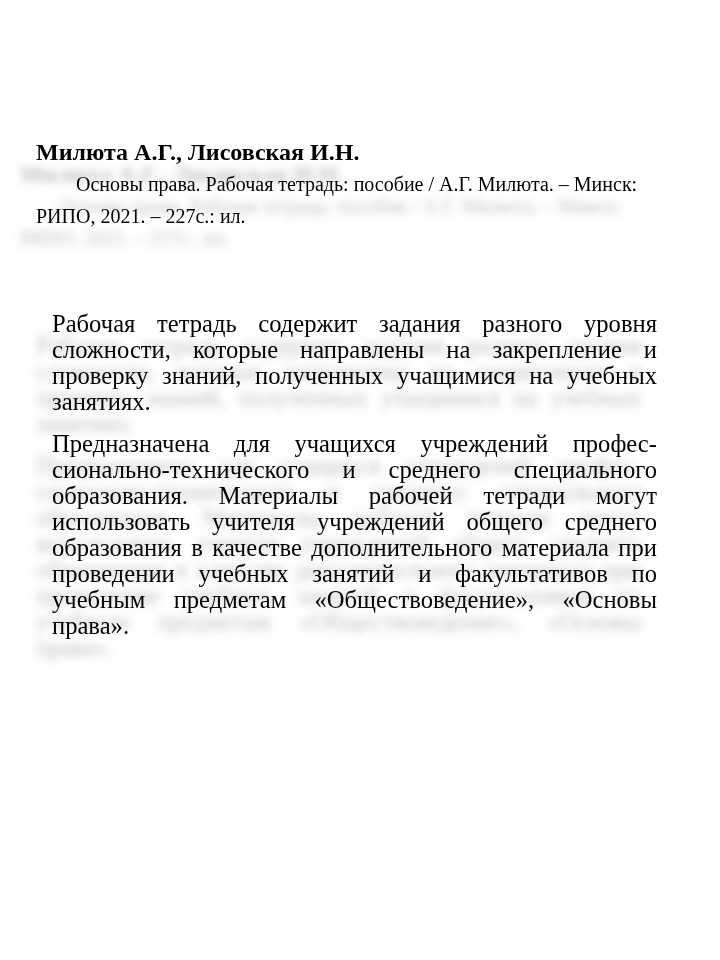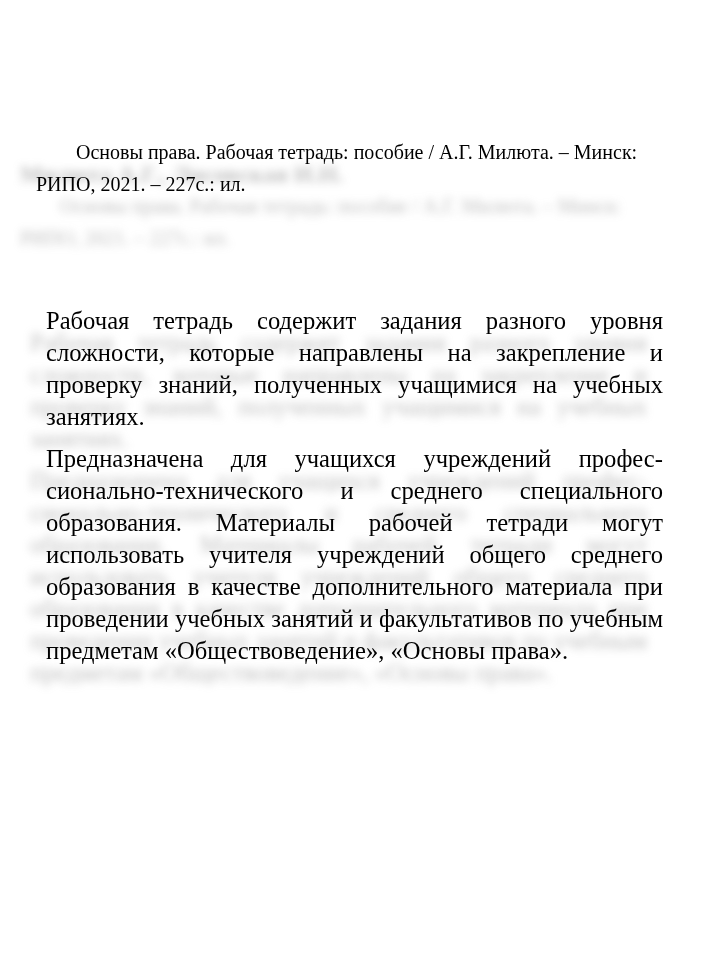--- a/index.html
+++ b/index.html
@@ -46,41 +46,42 @@
       font-size: 20px;
       line-height: 32px;
       margin: 0;
       text-indent: 40px;
     }
     .abstract-block {
       top: 295px;
     }
     .para {
       font-size: 24.6px;
-      line-height: 32px;
-      margin: 10px;
+      line-height: 26px;
+      margin: 16px;
       text-align: justify;
       hyphens: manual;
     }
   </style>
 </head>
 <body>
 
 <div class="layer shadow-layer" aria-hidden="true">
   <div class="block header-block">
     <p class="authors">Милюта А.Г., Лисовская И.Н.</p>
     <p class="citation">Основы права. Рабочая тетрадь: пособие / А.Г. Милюта. – Минск: РИПО, 2021. – 227с.: ил.</p>
   </div>
   <div class="block abstract-block">
     <p class="para">Рабочая тетрадь содержит задания разного уровня сложности, которые направлены на закрепление и проверку знаний, полученных учащимися на учебных занятиях.</p>
     <p class="para">Предназначена для учащихся учреждений профес­сионально-технического и среднего специального образования. Материалы рабочей тетради могут использовать учителя учреждений общего среднего образования в качестве дополнительного материала при проведении учебных занятий и факультативов по учебным предметам «Обществоведение», «Основы права».</p>
   </div>
 </div>
 
 <div class="layer main-layer">
   <div class="block header-block">
+    <p class="authors">Милюта А.Г., Лисовская И.Н.</p>
     <p class="citation">Основы права. Рабочая тетрадь: пособие / А.Г. Милюта. – Минск: РИПО, 2021. – 227с.: ил.</p>
   </div>
   <div class="block abstract-block">
     <p class="para">Рабочая тетрадь содержит задания разного уровня сложности, которые направлены на закрепление и проверку знаний, полученных учащимися на учебных занятиях.</p>
     <p class="para">Предназначена для учащихся учреждений профес­сионально-технического и среднего специального образования. Материалы рабочей тетради могут использовать учителя учреждений общего среднего образования в качестве дополнительного материала при проведении учебных занятий и факультативов по учебным предметам «Обществоведение», «Основы права».</p>
   </div>
 </div>
 
 </body></html>

